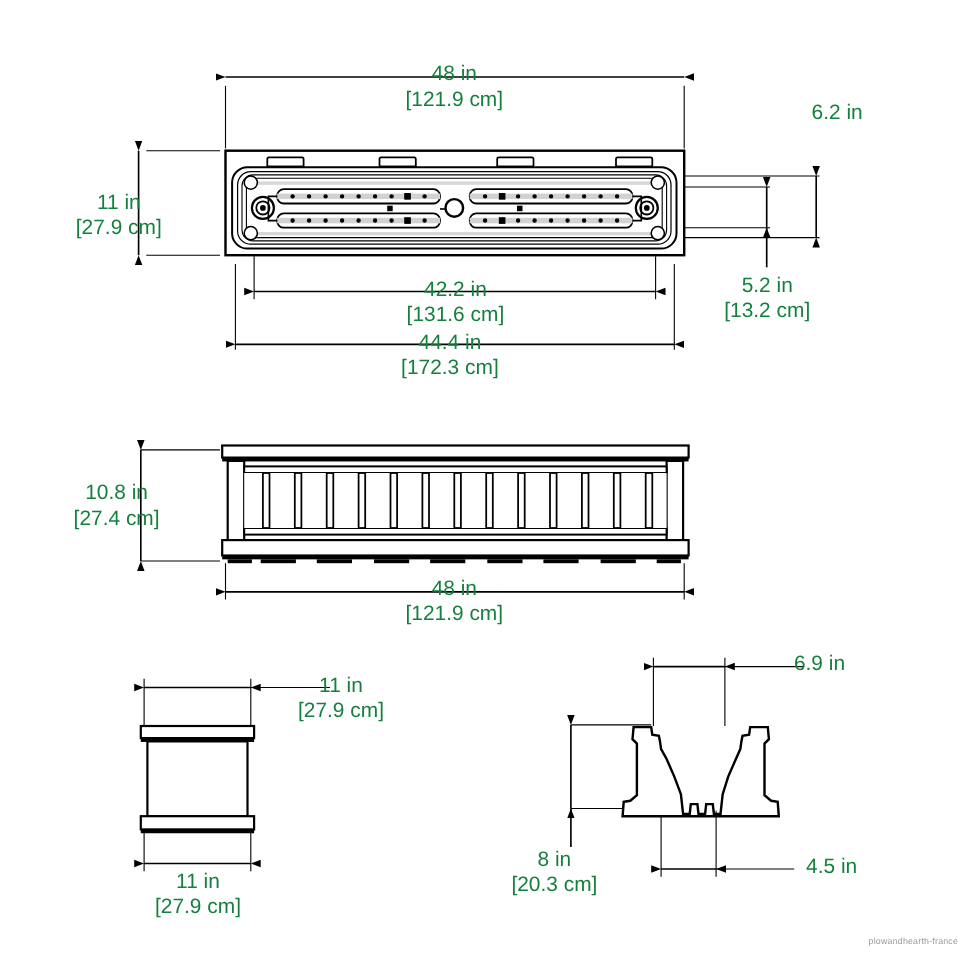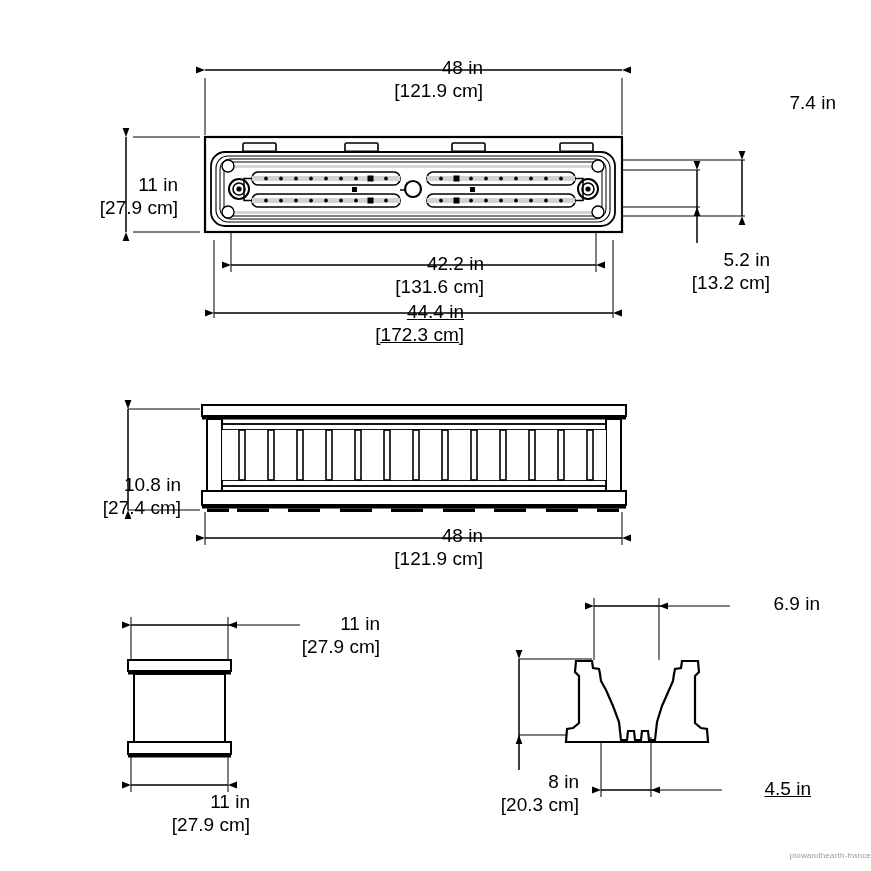--- a/index.html
+++ b/index.html
@@ -9,23 +9,23 @@
     font-family:"Liberation Sans","DejaVu Sans",sans-serif;
     color:#000;
   }
   #stage{position:absolute;left:0;top:0;width:871px;height:871px;}
   svg{position:absolute;left:0;top:0;width:871px;height:871px;}
   .dimtext{
     position:absolute;
     font-family:"Liberation Sans","DejaVu Sans",sans-serif;
     font-size:19px;
     line-height:23px;
-    color:#000000;
+    color:#15803d;
     white-space:nowrap;
-    text-align:right;
+    text-align:center;
     letter-spacing:0px;
   }
   .dimtext .l2{display:block;}
   .watermark{
     position:absolute;
     left:0;width:871px;text-align:right;
     font-family:"Liberation Sans","DejaVu Sans",sans-serif;
     font-size:8px;
     color:#9a9a9a;
     letter-spacing:.2px;
@@ -355,39 +355,39 @@
     <span>48 in</span>
     <span class="l2">[121.9 cm]</span>
   </div>
 
   <div class="dimtext" style="left:38px;top:173px;width:140px;">
     <span>11 in</span>
     <span class="l2">[27.9 cm]</span>
   </div>
 
   <div class="dimtext" style="left:686px;top:91px;width:150px;">
-    <span>7.4 in</span>
+    <span>6.2 in</span>
   </div>
 
   <div class="dimtext" style="left:625px;top:248px;width:145px;">
     <span>5.2 in</span>
     <span class="l2">[13.2 cm]</span>
   </div>
 
   <div class="dimtext" style="left:344px;top:252px;width:140px;">
     <span>42.2 in</span>
     <span class="l2">[131.6 cm]</span>
   </div>
 
-  <div class="dimtext" style="left:324px;top:300px;width:140px;text-decoration:underline;">
+  <div class="dimtext" style="left:339px;top:300px;width:140px;">
     <span>44.4 in</span>
     <span class="l2">[172.3 cm]</span>
   </div>
 
-  <div class="dimtext" style="left:31px;top:437px;width:150px;margin-top:36px;">
+  <div class="dimtext" style="left:31px;top:437px;width:150px;">
     <span>10.8 in</span>
     <span class="l2">[27.4 cm]</span>
   </div>
 
   <div class="dimtext" style="left:343px;top:524px;width:140px;">
     <span>48 in</span>
     <span class="l2">[121.9 cm]</span>
   </div>
 
   <div class="dimtext" style="left:240px;top:612px;width:140px;">
@@ -402,19 +402,19 @@
 
   <div class="dimtext" style="left:670px;top:592px;width:150px;">
     <span>6.9 in</span>
   </div>
 
   <div class="dimtext" style="left:429px;top:770px;width:150px;">
     <span>8 in</span>
     <span class="l2">[20.3 cm]</span>
   </div>
 
-  <div class="dimtext" style="left:661px;top:777px;width:150px;text-decoration:underline;">
+  <div class="dimtext" style="left:681px;top:777px;width:150px;">
     <span>4.5 in</span>
   </div>
 
   <div class="watermark" style="top:851px;">plowandhearth-france</div>
 
 </div>
 
 </body></html>

